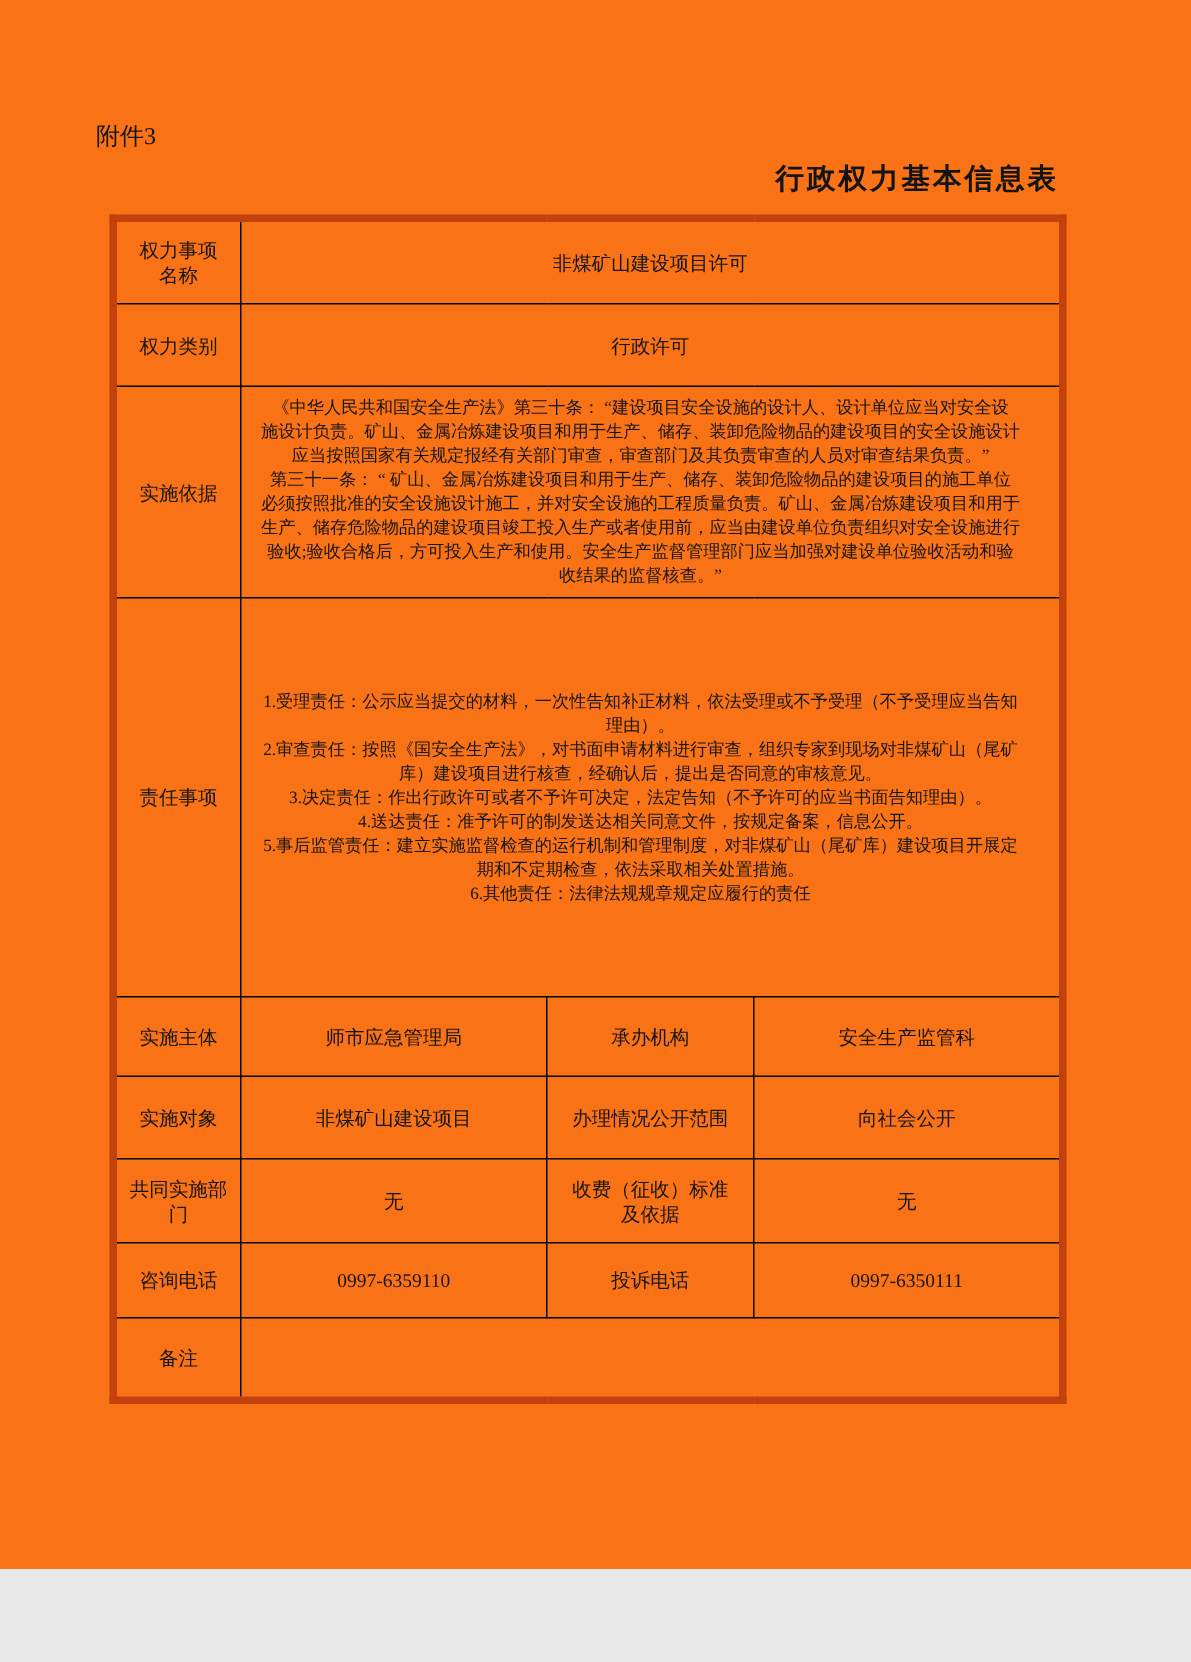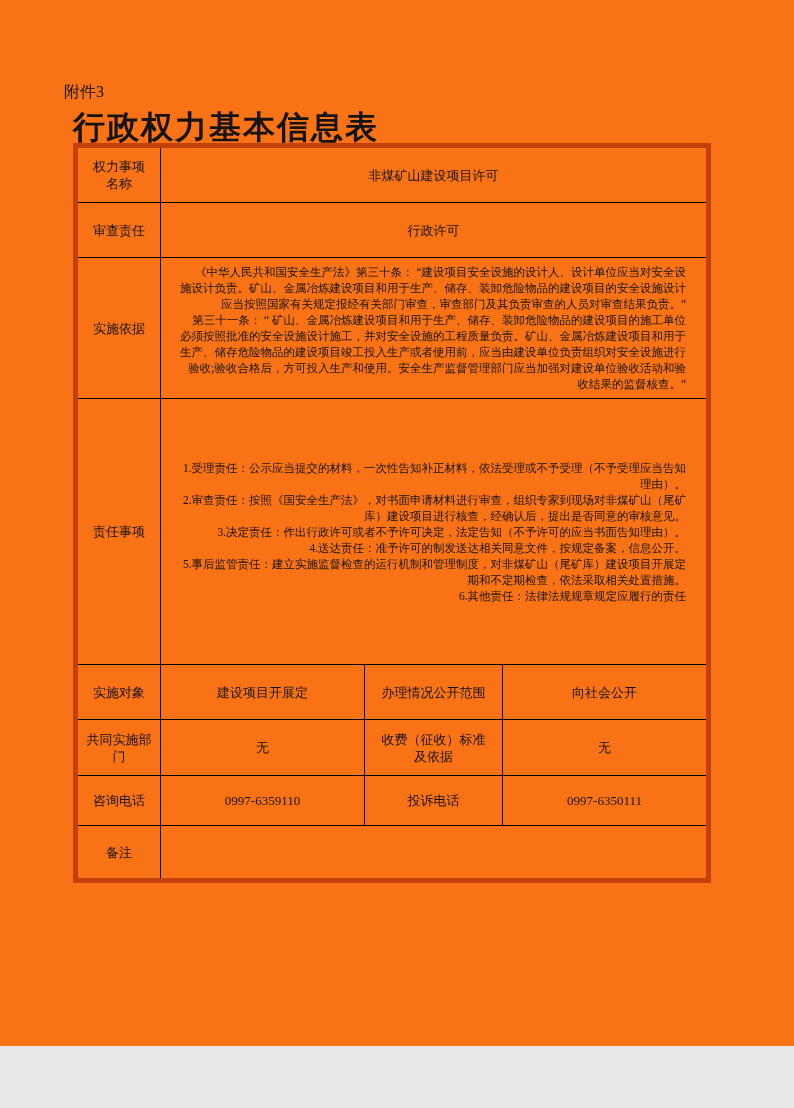--- a/index.html
+++ b/index.html
@@ -11,22 +11,22 @@
     font-family: "Liberation Serif", "DejaVu Serif", serif;
     color: #141414;
     overflow: hidden;
   }
   .attachment {
     position: absolute; left: 64px; top: 82px;
     font-size: 16px; line-height: 20px;
   }
   .doc-title {
     position: absolute; left: 73px; top: 106px; width: 633px;
-    margin: 0; text-align: left;
-    font-size: 32px; font-weight: bold; letter-spacing: 2px;
+    margin: 0; text-align: right;
+    font-size: 19px; font-weight: bold; letter-spacing: 2px;
     font-family: "Liberation Serif", "DejaVu Serif", serif;
   }
   table.info {
     position: absolute; left: 73px; top: 143px;
     width: 633px;
     border-collapse: collapse; table-layout: fixed;
     border: 5px solid #c2410c;
   }
   table.info td {
     border: 1px solid #000;
@@ -38,21 +38,21 @@
     font-size: 13px; line-height: 17px;
     padding: 2px 4px;
     white-space: pre-line;
   }
   td.cval {
     text-align: center;
     font-size: 13px; line-height: 17px;
     padding: 0 6px;
   }
   td.txt {
-    text-align: right;
+    text-align: center;
     font-size: 11.5px; line-height: 16px;
     padding: 3px 20px 3px 7px;
     white-space: pre-line;
   }
   tr.r1  { height: 57px; }
   tr.r2  { height: 55px; }
   tr.r3  { height: 141px; }
   tr.r4  { height: 266px; }
   tr.r5  { height: 53px; }
   tr.r6  { height: 55px; }
@@ -79,21 +79,21 @@
     </colgroup>
 
     <tbody>
         <tr class="r1">
       <td class="lab">权力事项
 名称</td>
       <td class="cval" colspan="3">非煤矿山建设项目许可</td>
     </tr>
 
     <tr class="r2">
-      <td class="lab">审查责任</td>
+      <td class="lab">权力类别</td>
       <td class="cval" colspan="3">行政许可</td>
     </tr>
 
     <tr class="r3">
       <td class="lab">实施依据</td>
       <td class="txt" colspan="3">《中华人民共和国安全生产法》第三十条： “建设项目安全设施的设计人、设计单位应当对安全设
 施设计负责。矿山、金属冶炼建设项目和用于生产、储存、装卸危险物品的建设项目的安全设施设计
 应当按照国家有关规定报经有关部门审查，审查部门及其负责审查的人员对审查结果负责。”
 第三十一条： “ 矿山、金属冶炼建设项目和用于生产、储存、装卸危险物品的建设项目的施工单位
 必须按照批准的安全设施设计施工，并对安全设施的工程质量负责。矿山、金属冶炼建设项目和用于
@@ -108,24 +108,30 @@
 理由）。
 2.审查责任：按照《国安全生产法》，对书面申请材料进行审查，组织专家到现场对非煤矿山（尾矿
 库）建设项目进行核查，经确认后，提出是否同意的审核意见。
 3.决定责任：作出行政许可或者不予许可决定，法定告知（不予许可的应当书面告知理由）。
 4.送达责任：准予许可的制发送达相关同意文件，按规定备案，信息公开。
 5.事后监管责任：建立实施监督检查的运行机制和管理制度，对非煤矿山（尾矿库）建设项目开展定
 期和不定期检查，依法采取相关处置措施。
 6.其他责任：法律法规规章规定应履行的责任</td>
     </tr>
 
+    <tr class="r5">
+      <td class="lab">实施主体</td>
+      <td class="cval">师市应急管理局</td>
+      <td class="lab">承办机构</td>
+      <td class="cval">安全生产监管科</td>
+    </tr>
 
     <tr class="r6">
       <td class="lab">实施对象</td>
-      <td class="cval">建设项目开展定</td>
+      <td class="cval">非煤矿山建设项目</td>
       <td class="lab">办理情况公开范围</td>
       <td class="cval">向社会公开</td>
     </tr>
 
     <tr class="r7">
       <td class="lab">共同实施部
 门</td>
       <td class="cval">无</td>
       <td class="lab">收费（征收）标准
 及依据</td>

